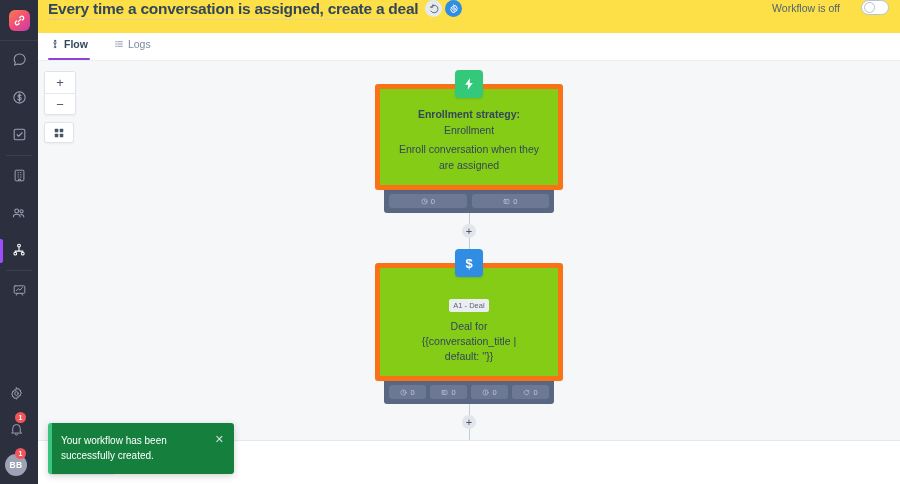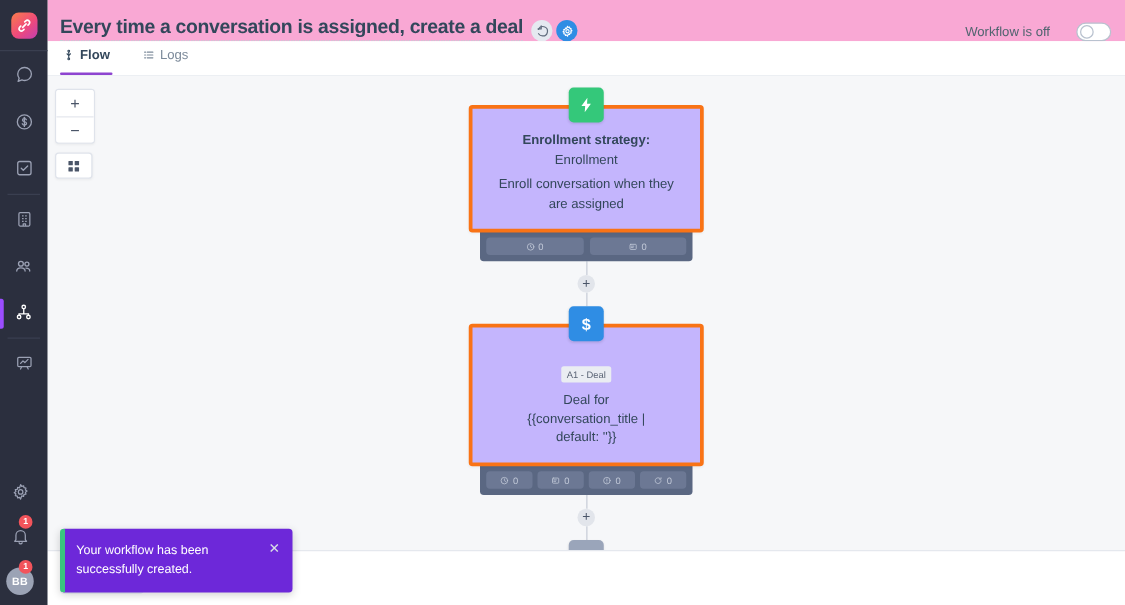--- a/index.html
+++ b/index.html
@@ -120,23 +120,23 @@
     background: #ffffff;
     display: flex;
     flex-direction: column;
   }
 
   
   .header {
     height: 33px;
     flex: 0 0 33px;
     display: flex;
-    align-items: flex-end;
+    align-items: flex-start;
     padding: 0 11px 0 10px;
-    background: #f9a8d4;
+    background: #fde047;
   }
   .page-title {
     font-size: 15.5px;
     font-weight: 700;
     color: #33475b;
     letter-spacing: -0.25px;
     border-bottom: 1px dotted #c6ccd6;
     padding-bottom: 1px;
     white-space: nowrap;
   }
@@ -279,22 +279,22 @@
     display: flex; align-items: center; justify-content: center;
     z-index: 3;
     color: #fff;
     box-shadow: 0 1px 2px rgba(0,0,0,.10);
   }
   .node-badge.green { background: #34c87a; }
   .node-badge.blue  { background: #2f8de4; font-weight: 700; font-size: 13px; }
 
   .card {
     margin-top: 14px;
-    background: #c4b5fd;
-    border: 3px solid #f97316;
+    background: #84cc16;
+    border: 5px solid #f97316;
     border-radius: 3px;
     padding: 17px 13px 12px 13px;
     text-align: center;
     position: relative;
     z-index: 2;
     box-shadow: 0 1px 2px rgba(0,0,0,.04);
   }
   .card-line { font-size: 10.5px; color: #33475b; line-height: 16px; }
   .card-line.bold { font-weight: 700; }
   .card-gap { height: 3px; }
@@ -405,21 +405,21 @@
     cursor: pointer;
     font-family: "Liberation Sans", sans-serif;
   }
 
   
   .toast {
     position: absolute;
     left: 48px;
     bottom: 10px;
     width: 186px;
-    background: #6d28d9;
+    background: #15803d;
     border-left: 4px solid #39c57f;
     border-radius: 3px;
     padding: 10px 10px 11px 9px;
     display: flex;
     align-items: flex-start;
     gap: 6px;
     box-shadow: 0 2px 7px rgba(0,0,0,.18);
     z-index: 50;
   }
   .toast-text {

